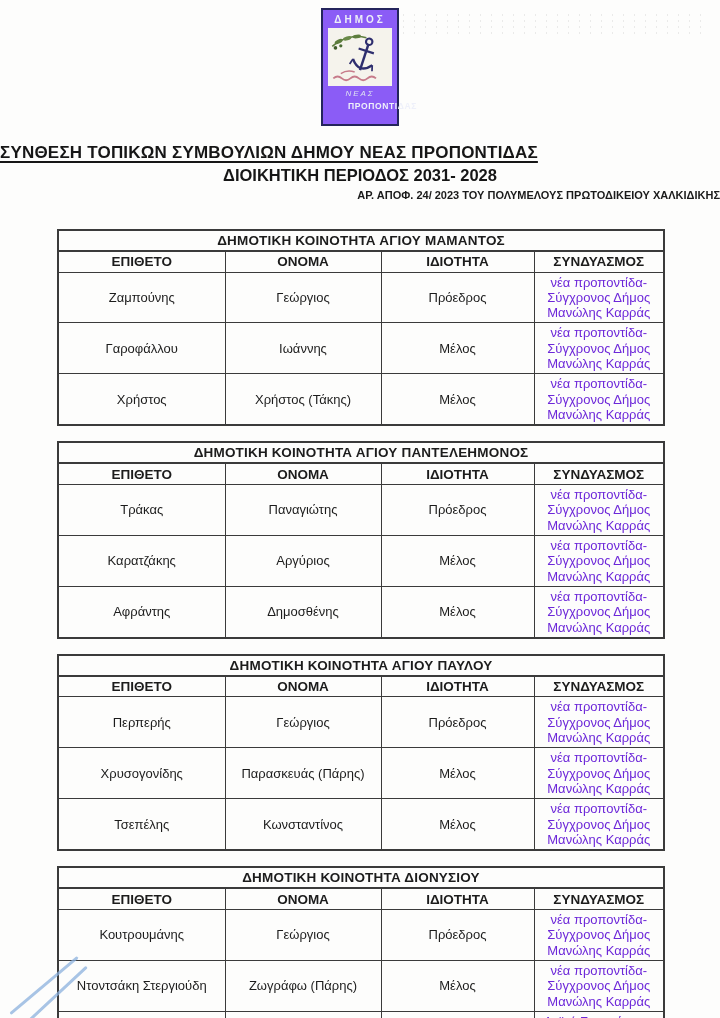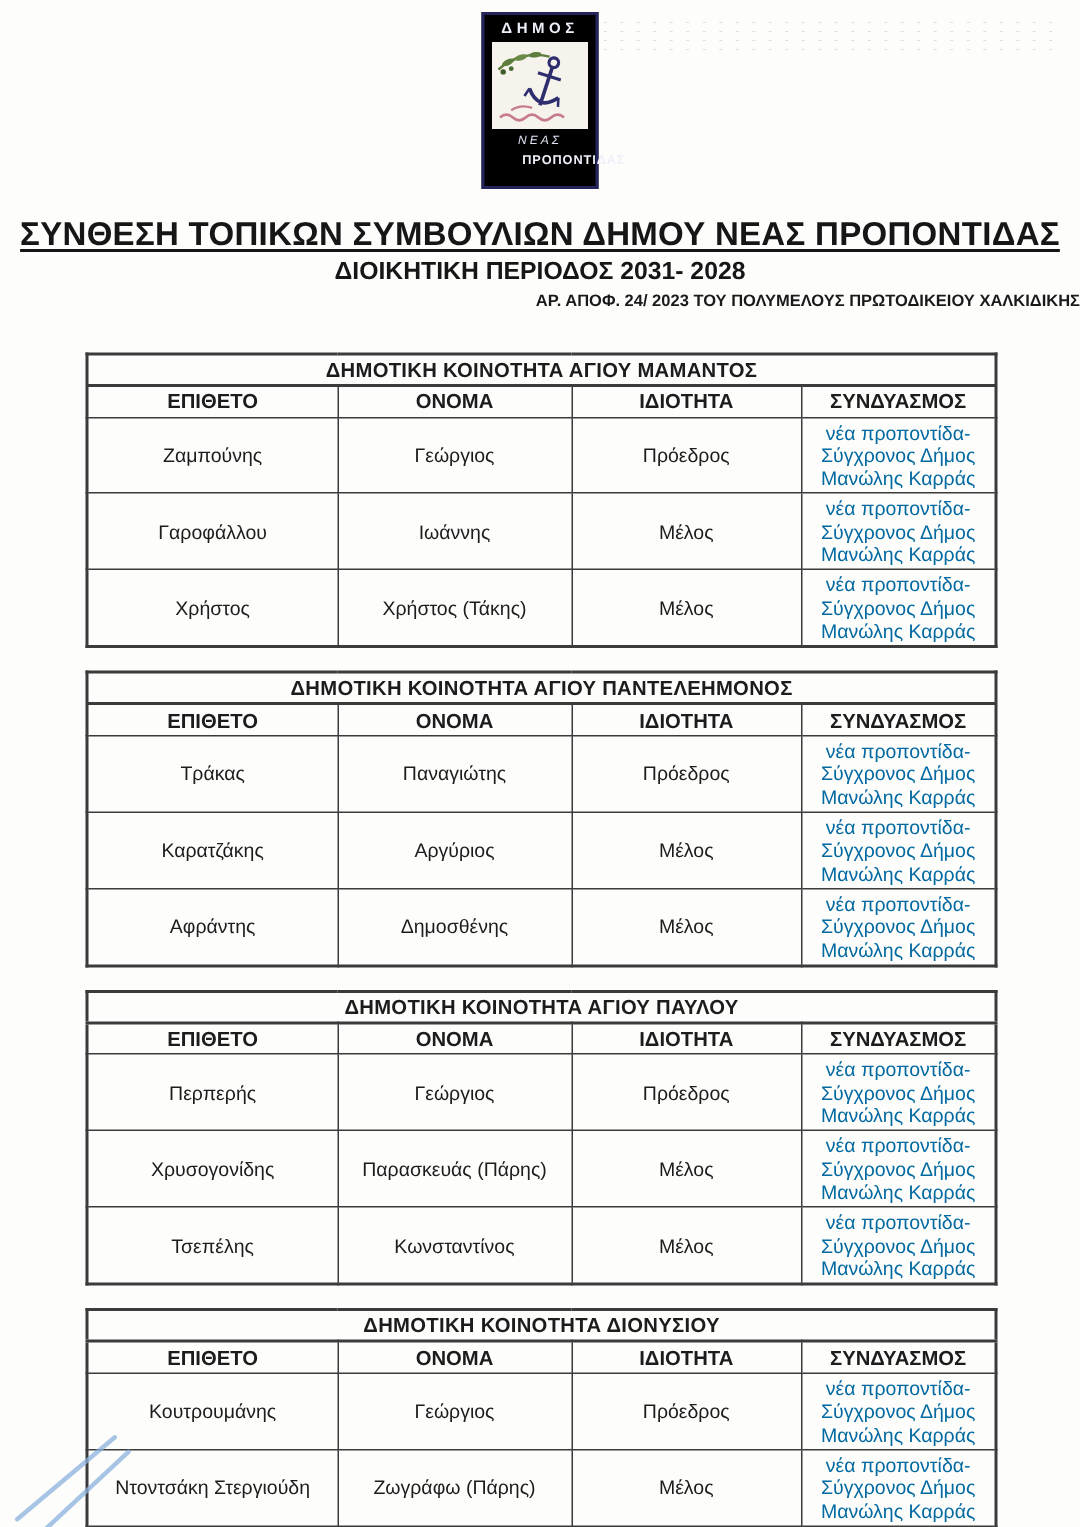--- a/index.html
+++ b/index.html
@@ -18,21 +18,21 @@
     position:absolute; top:12px; left:398px; width:310px; height:24px;
     background-image:radial-gradient(#8f8f8f 0.8px, transparent 1.1px);
     background-size:11px 6px;
     opacity:0.28;
   }
 
   
   .logo {
     width:78px; height:118px;
     margin:8px auto 0;
-    background:#000000;
+    background:#8b5cf6;
     border:2px solid #24245c;
     display:flex; flex-direction:column; align-items:center;
     padding:3px 2px;
   }
   .logo-top {
     color:#eceef8; font-size:10px; font-weight:bold;
     letter-spacing:3px; line-height:1.4;
   }
   .logo-panel {
     background:#f5f3ec; width:64px; height:58px; margin-top:1px;
@@ -43,22 +43,22 @@
     color:#dde1f2; font-size:8px; font-style:italic;
     letter-spacing:2px; margin-top:4px; line-height:1.1;
   }
   .logo-prop {
     color:#eef0fa; font-size:8.5px; font-weight:bold;
     letter-spacing:0.6px; margin-top:2px; line-height:1.2;padding-left:45px;
   }
 
   
   .title1 {
-    margin-top:17px; text-align:center;
-    font-size:22px; font-weight:bold; letter-spacing:0.2px;
+    margin-top:17px; 
+    font-size:17px; font-weight:bold; letter-spacing:0.2px;
     text-decoration:underline; text-decoration-thickness:2px; text-underline-offset:3px;
     color:#161616;
   }
   .title2 {
     margin-top:3px; text-align:center;
     font-size:16.5px; font-weight:bold; color:#161616;
   }
   .title3 {
     margin-top:4px; text-align:right;
     font-size:11px; font-weight:bold; color:#1a1a1a;
@@ -81,21 +81,21 @@
     overflow:hidden;
   }
   tr.title-row td {
     font-weight:bold; font-size:13.5px; height:21px;
     border-bottom-width:2px; letter-spacing:0.2px;
   }
   tr.header-row td { font-weight:bold; font-size:13.5px; height:21px; }
   tr.data-row td { font-size:13px; height:28px; }
   .council-table { border:2px solid #3b3b3b; }
   td.party {
-    font-size:10.5px; line-height:1.18; padding:2px 4px; color:#0369a1;
+    font-size:10.5px; line-height:1.18; padding:2px 4px; color:#6d28d9;
   }
 
   
   .pen { position:absolute; height:3px; border-radius:2px; background:#8bb0dd; opacity:0.75; }
   .pen-1 { width:88px; left:0px; top:984px; transform:rotate(-40deg); }
   .pen-2 { width:84px; left:14px; top:994px; transform:rotate(-43deg); }
 </style>
 </head>
 <body>
 

